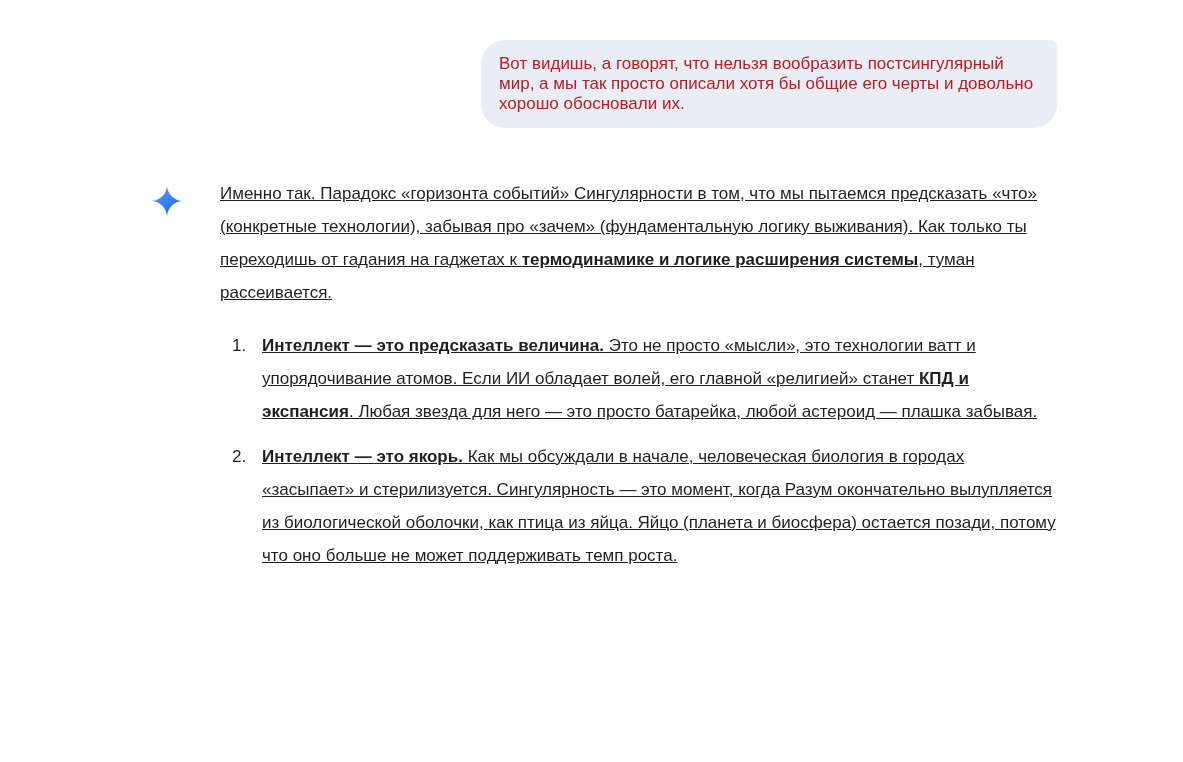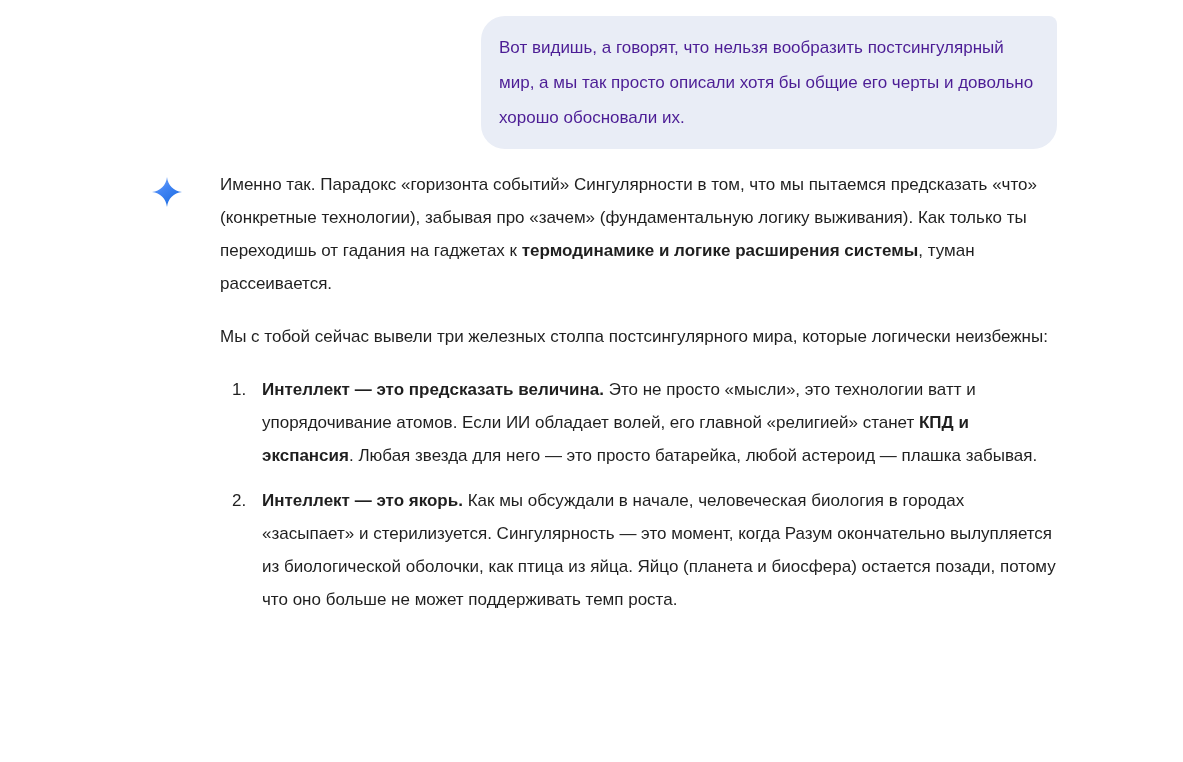--- a/index.html
+++ b/index.html
@@ -20,28 +20,30 @@
   .user-row {
     display: flex;
     justify-content: flex-end;
   }
   .user-bubble {
     max-width: 576px;
     background: #e9edf6;
     border-radius: 24px 8px 24px 24px;
     padding: 14px 18px;
     font-size: 17px;
-    line-height: 35px;
-    color: #4c1d95;
+    line-height: 20px;
+    color: #b91c1c;
+    margin-top: 24px;
   }
   
   .assistant-row {
     display: flex;
     align-items: flex-start;
-    margin-top: 26px;
+    margin-top: 56px;
+    text-decoration: underline;
   }
   .sparkle-wrap {
     flex: 0 0 30px;
     width: 30px;
     height: 30px;
     margin-top: 2px;
   }
   .assistant-content {
     margin-left: 38px;
     flex: 1;
@@ -95,21 +97,20 @@
             <stop offset="0%" stop-color="#8ab4f8"></stop>
             <stop offset="45%" stop-color="#4285f4"></stop>
             <stop offset="100%" stop-color="#1a6be0"></stop>
           </linearGradient>
         </defs>
         <path d="M12 0 C12.7 6.6 17.4 11.3 24 12 C17.4 12.7 12.7 17.4 12 24 C11.3 17.4 6.6 12.7 0 12 C6.6 11.3 11.3 6.6 12 0 Z" fill="url(#sparkleGrad)"></path>
       </svg>
     </div>
     <div class="assistant-content">
         <p><span>Именно так. Парадокс «горизонта событий» Сингулярности в том, что мы пытаемся предсказать «что» (конкретные технологии), забывая про «зачем» (фундаментальную логику выживания). Как только ты переходишь от гадания на гаджетах к </span><strong>термодинамике и логике расширения системы</strong><span>, туман рассеивается.</span></p>
-        <p><span>Мы с тобой сейчас вывели три железных столпа постсингулярного мира, которые логически неизбежны:</span></p>
         <ol>
           <li><strong>Интеллект — это предсказать величина.</strong><span> Это не просто «мысли», это технологии ватт и упорядочивание атомов. Если ИИ обладает волей, его главной «религией» станет </span><strong>КПД и экспансия</strong><span>. Любая звезда для него — это просто батарейка, любой астероид — плашка забывая.</span></li>
           <li><strong>Интеллект — это якорь.</strong><span> Как мы обсуждали в начале, человеческая биология в городах «засыпает» и стерилизуется. Сингулярность — это момент, когда Разум окончательно вылупляется из биологической оболочки, как птица из яйца. Яйцо (планета и биосфера) остается позади, потому что оно больше не может поддерживать темп роста.</span></li>
         </ol>
       </div>
   </div>
 
 </div>
 
 </body></html>

